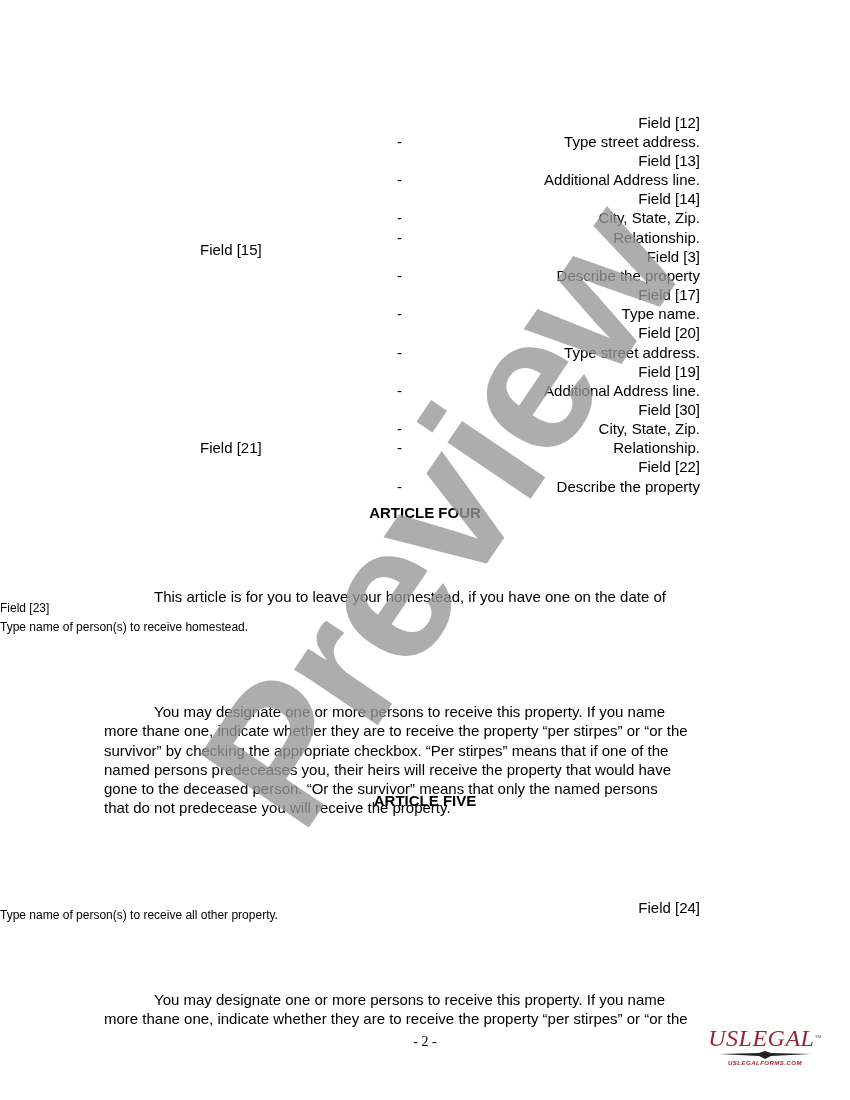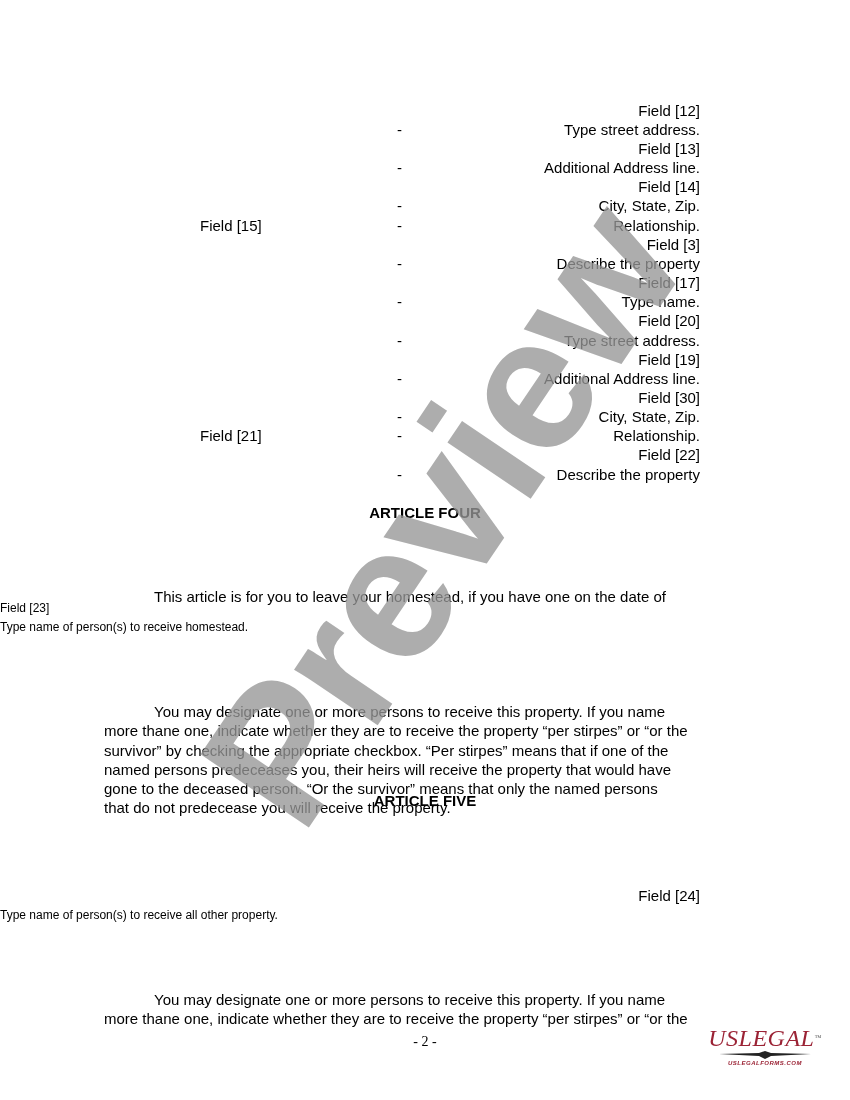--- a/index.html
+++ b/index.html
@@ -1,19 +1,19 @@
 <!DOCTYPE html>
 <html><head>
   <meta charset="utf-8">
   <style>
     html, body { margin: 0; padding: 0; background: #ffffff; }
     body { width: 850px; height: 1100px; position: relative; overflow: hidden;
            font-family: "Liberation Sans", sans-serif; color: #000; }
     .page { position: absolute; left: 0; top: 0; width: 850px; height: 1100px; }
-    .line { position: absolute; font-size: 15px; line-height: 19px; white-space: nowrap; }
+    .line { position: absolute; font-size: 15px; line-height: 19px; white-space: nowrap; margin-top: 12px; }
     .right { right: 150px; text-align: right; }
     .dash { left: 397px; }
     .leftfield { left: 200px; }
     .heading { position: absolute; left: 0; width: 850px; text-align: center;
                font-weight: bold; font-size: 15px; line-height: 19px; }
     .para { position: absolute; left: 104px; width: 652px; font-size: 15px; line-height: 19.3px; margin-top: 46px; }
     .para .indent { display: inline-block; width: 50px; }
     .centered { position: absolute; left: 0; width: 728px; text-align: left; font-size: 12px; line-height: 19px; }
     .pagenum { position: absolute; left: 0; width: 850px; top: 1034px; text-align: center;
                font-family: "Liberation Serif", serif; font-size: 14px; }
@@ -34,21 +34,21 @@
 
   <div class="line right" style="top:101px">Field [12]</div>
   <div class="line dash" style="top:120px">-</div>
   <div class="line right" style="top:120px">Type street address.</div>
   <div class="line right" style="top:139px">Field [13]</div>
   <div class="line dash" style="top:158px">-</div>
   <div class="line right" style="top:158px">Additional Address line.</div>
   <div class="line right" style="top:177px">Field [14]</div>
   <div class="line dash" style="top:196px">-</div>
   <div class="line right" style="top:196px">City, State, Zip.</div>
-  <div class="line leftfield" style="top:216px">Field [15]</div>
+  <div class="line leftfield" style="top:228px">Field [15]</div>
   <div class="line dash" style="top:216px">-</div>
   <div class="line right" style="top:216px">Relationship.</div>
   <div class="line right" style="top:235px">Field [3]</div>
   <div class="line dash" style="top:254px">-</div>
   <div class="line right" style="top:254px">Describe the property</div>
 
   <div class="line right" style="top:273px">Field [17]</div>
   <div class="line dash" style="top:292px">-</div>
   <div class="line right" style="top:292px">Type name.</div>
   <div class="line right" style="top:311px">Field [20]</div>

